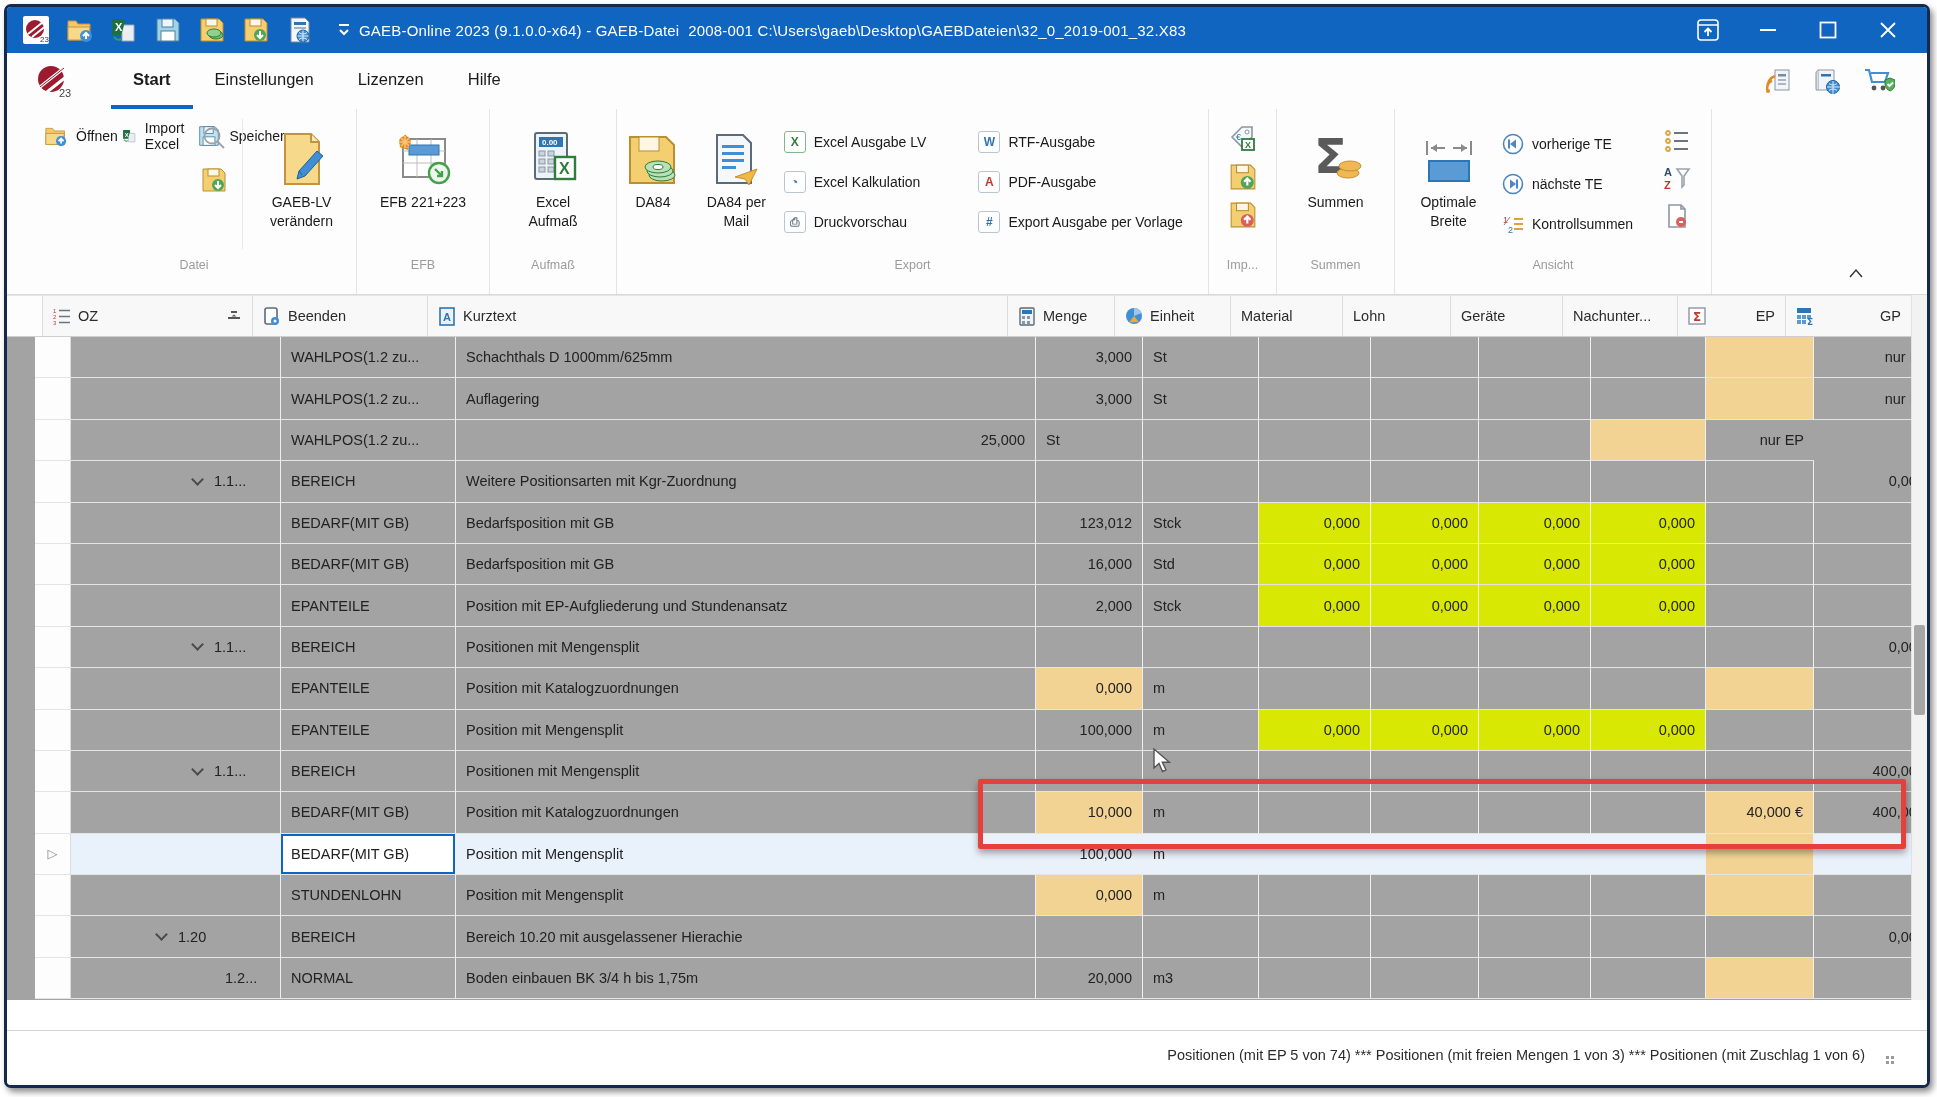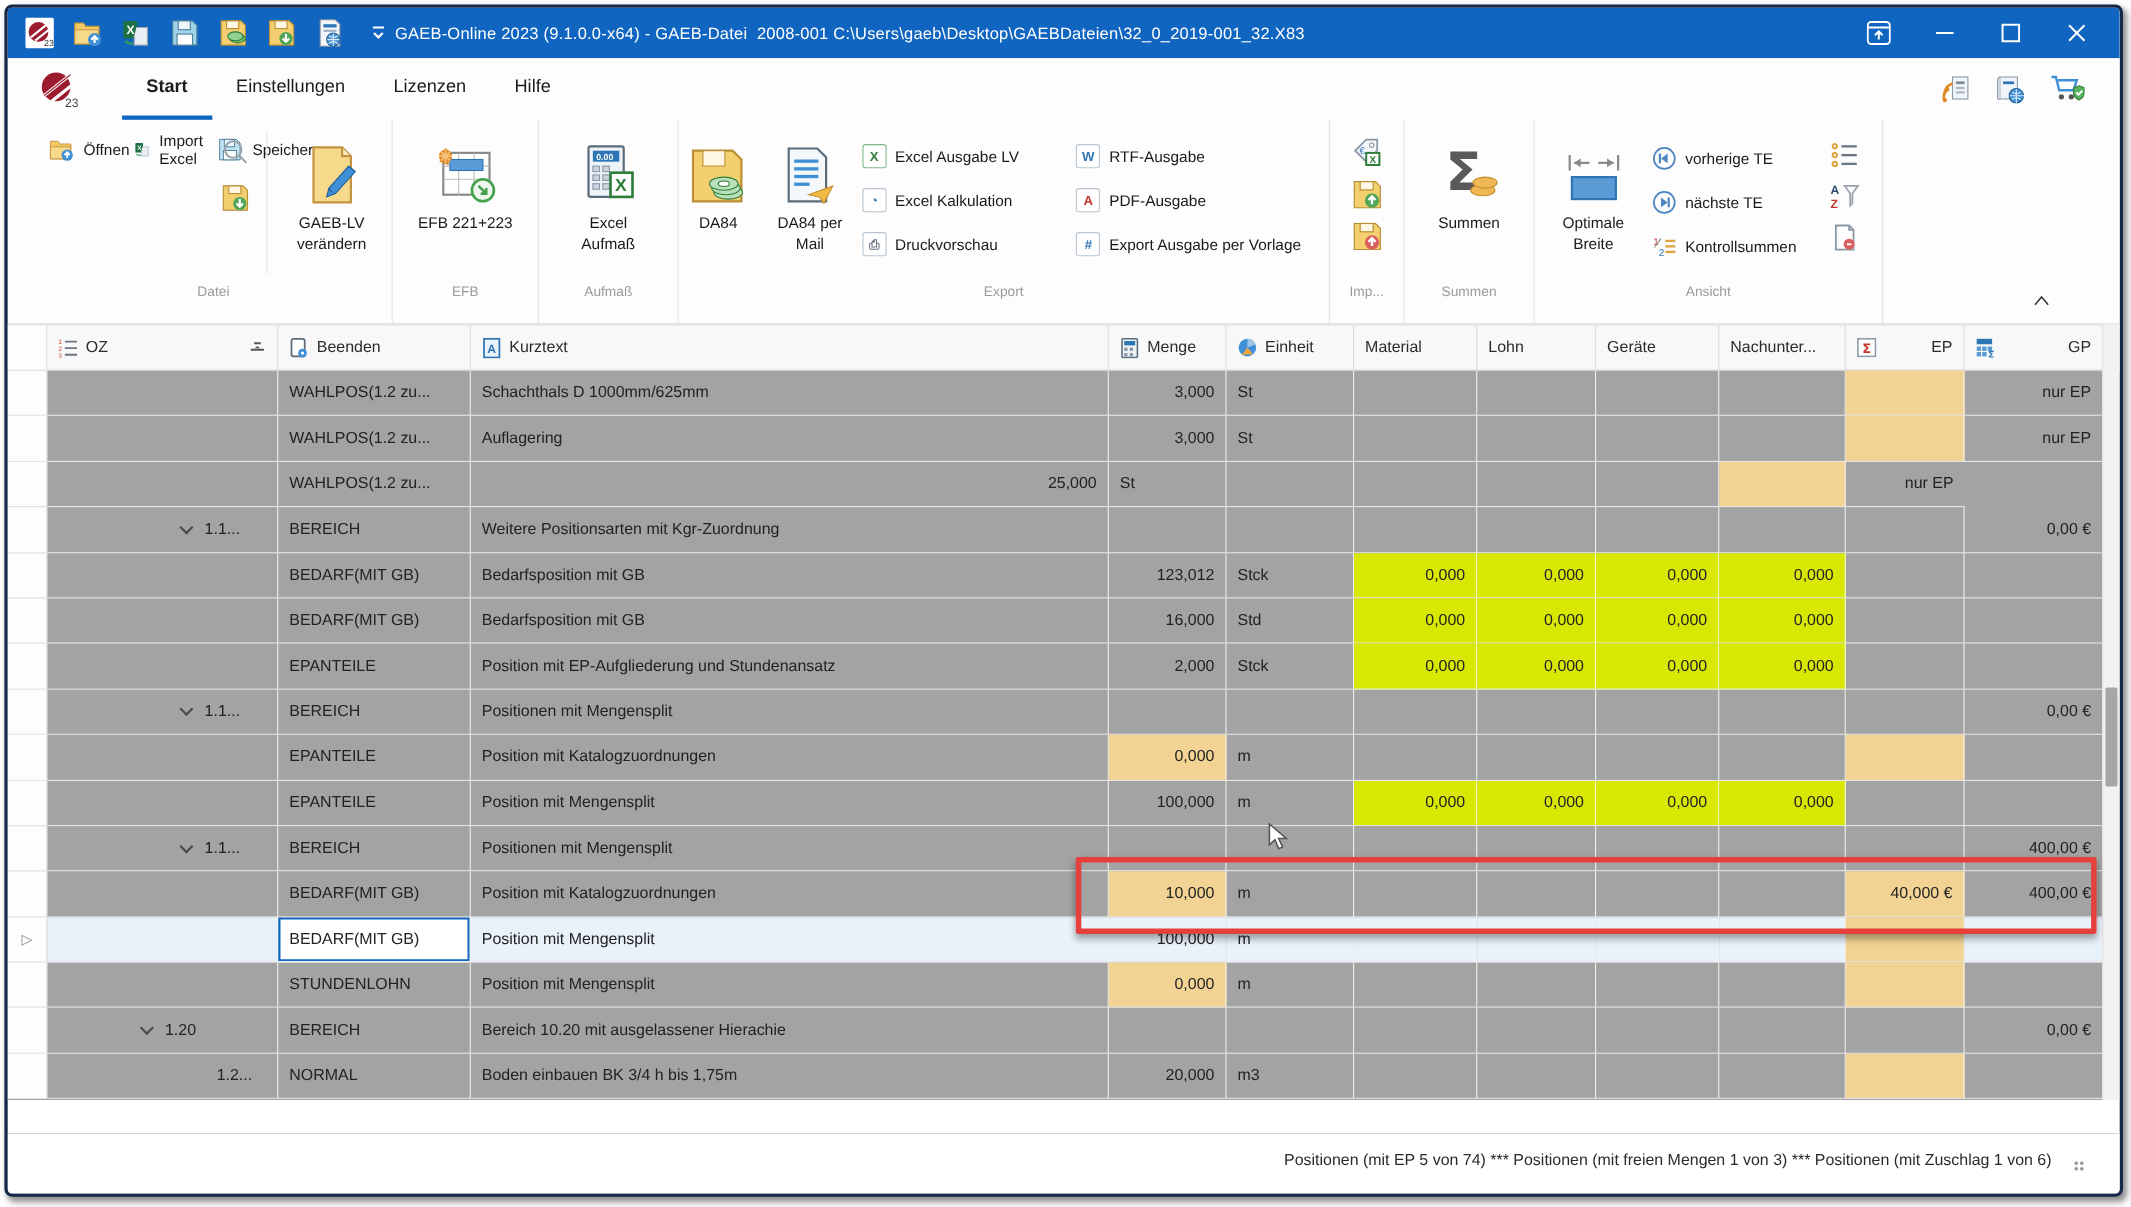--- a/index.html
+++ b/index.html
@@ -56,21 +56,21 @@
 
   .mini { width:22px; height:22px; border:1px solid #b9c6d2; border-radius:3px; background:#fff;
           font-size:12px; font-weight:bold; display:flex; align-items:center; justify-content:center; flex:none; }
 
   
   .tbl { position:absolute; left:0; top:288px; width:1920px; height:705px; background:#a3a3a3; }
   .hdr, .trow { display:grid; grid-template-columns:36px 210px 175px 580px 107px 116px 112px 108px 112px 115px 108px 125px; }
   .hdr { height:42px; background:#f8f8f8; border-bottom:1px solid #cfcfcf; border-top:1px solid #e4e4e4; }
   .hcell { display:flex; align-items:center; gap:7px; padding:0 10px; font-size:14.5px; color:#2b2b2b;
            border-right:1px solid #dcdcdc; overflow:hidden; white-space:nowrap; }
-  .trow { height:41.4px; }
+  .trow { height:41.4px;margin-left:28px; }
   .tcell { border-right:1px solid #efefef; border-bottom:1px solid #e4e4e4; display:flex; align-items:center;
            font-size:14.5px; color:#222; padding:0 10px; overflow:hidden; white-space:nowrap; }
   .gutter { border-right:1px solid #ddd; background:#fdfdfd; justify-content:center; padding:0; color:#8a8a8a; font-size:13px; }
   .num { justify-content:flex-end; }
   .cell-green { background:var(--green); border-right:1px solid rgba(255,255,255,.85); color:#222; }
   .cell-orange { background:var(--orange); }
   .trow.sel .tcell:not(.gutter) { background:var(--selection); }
   .trow.sel .tcell.cell-orange { background:var(--orange); }
   .pfocus { box-shadow:inset 0 0 0 2px var(--accent); background:#fff !important; }
   .chev { width:9px; height:9px; border-left:2px solid #4a4a4a; border-bottom:2px solid #4a4a4a;

